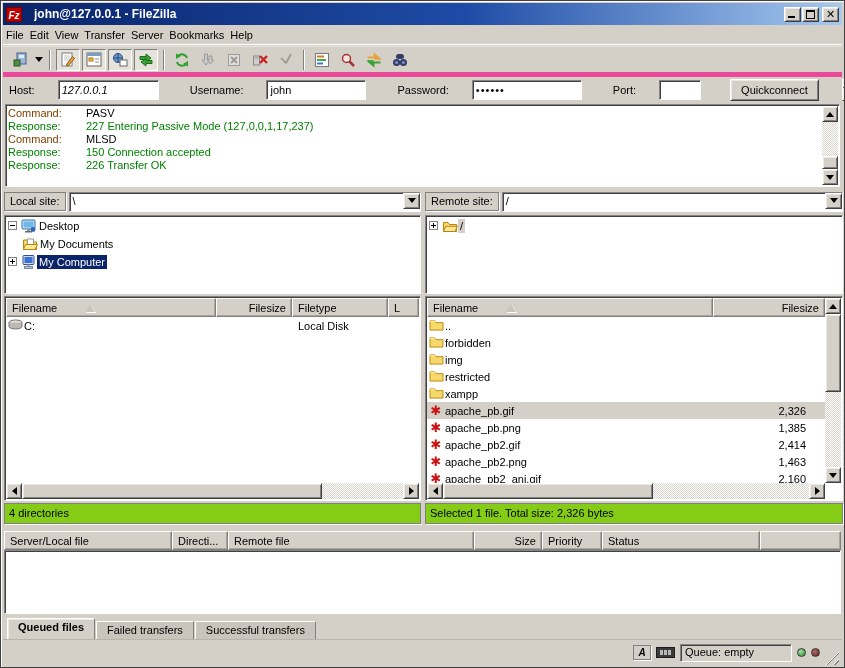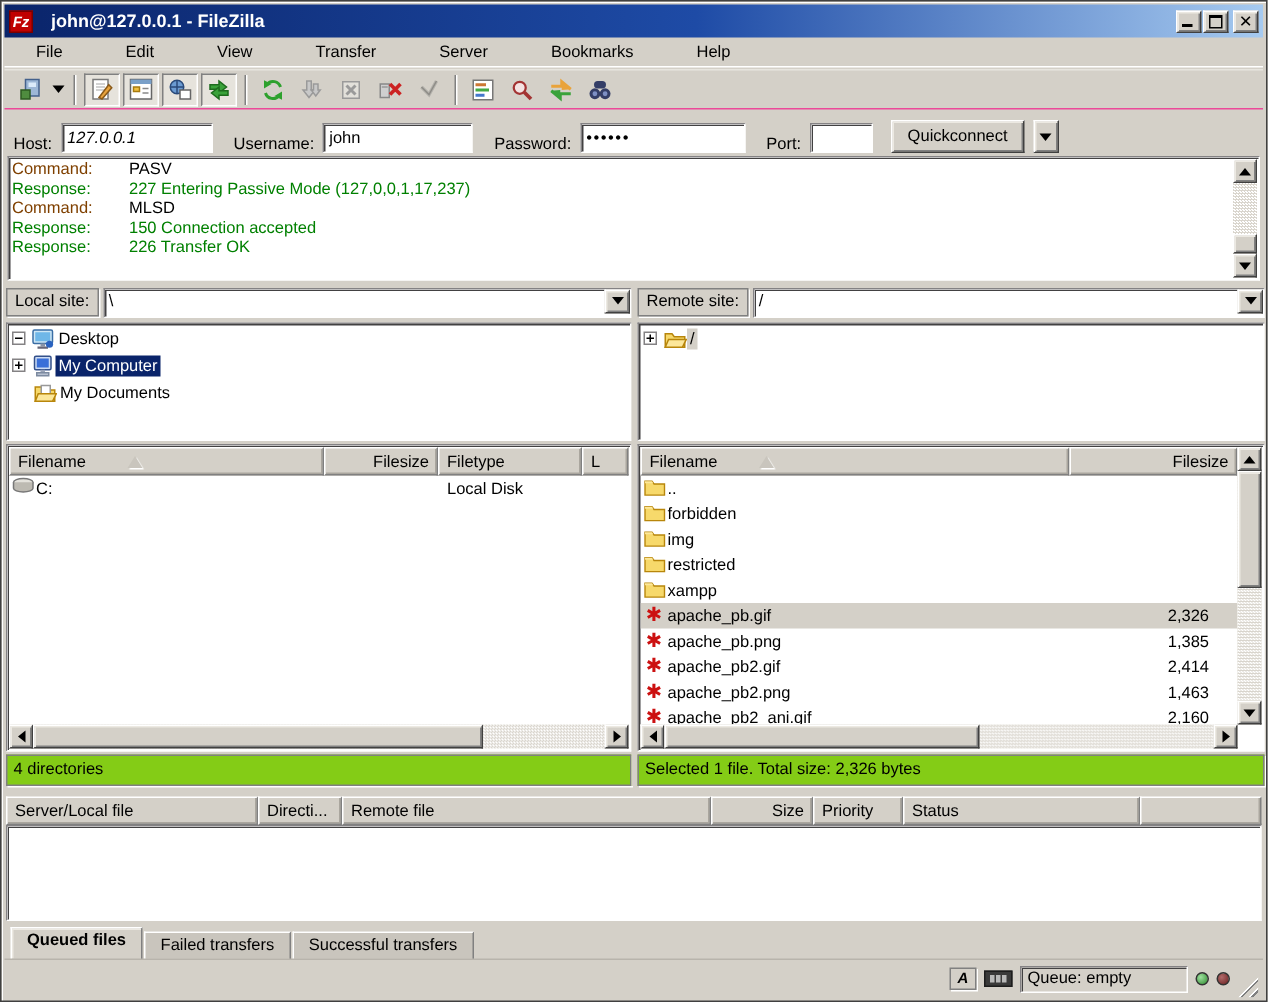--- a/index.html
+++ b/index.html
@@ -24,35 +24,35 @@
   .winbtn{width:17px;height:15px;margin-left:1px;position:relative;display:inline-block;}
   .winbtn .g-min{position:absolute;left:3px;bottom:3px;width:7px;height:2px;background:#000;}
   .winbtn .g-max{position:absolute;left:3px;top:2px;width:9px;height:9px;border:1px solid #000;border-top-width:2px;}
   .winbtn .g-x{position:absolute;left:0;top:0;width:100%;height:100%;text-align:center;line-height:14px;
     font-weight:bold;font-size:11px;font-family:"DejaVu Sans",sans-serif;}
   .closegap{width:2px;display:inline-block;}
 
   
   .menubar{position:absolute;top:24px;left:2px;right:2px;height:20px;display:flex;align-items:center;
     border-bottom:1px solid #fff;}
-  .menuitem{padding:2px 21px;}
+  .menuitem{padding:2px 3px;}
 
   
   .toolbar{position:absolute;top:45px;left:2px;right:2px;height:26px;display:flex;align-items:center;
     padding-left:4px;border-top:1px solid #e7e5df;}
   .tbtn{width:24px;height:22px;display:flex;align-items:center;justify-content:center;margin:0 1px;background:transparent;border:1px solid transparent;padding:0;}
   .tbtn.pressed{border:1px solid;border-color:#808080 #fff #fff #808080;background:#e6e3dc;}
   .tsep{width:2px;height:20px;margin:0 4px;border-left:1px solid #808080;border-right:1px solid #fff;}
   .tbtn svg{display:block;}
   .drop{width:12px;height:22px;display:flex;align-items:center;justify-content:center;}
   .tri-d{width:0;height:0;border-left:4px solid transparent;border-right:4px solid transparent;border-top:5px solid #000;}
 
   
-  .quickbar{position:absolute;top:71px;left:2px;right:2px;height:30px;display:flex;align-items:flex-end;
-    padding-left:6px;border-top:1px solid #ec4899;gap:6px;}
+  .quickbar{position:absolute;top:71px;left:2px;right:2px;height:30px;display:flex;align-items:center;
+    padding-left:6px;border-top:5px solid #ec4899;gap:23px;}
   .qlabel{white-space:nowrap;}
   .qinput{height:20px;padding:2px 3px;font-size:11px;}
   .qc-btn{height:22px;padding:0 10px;font-size:11px;}
   .qc-drop{width:17px;height:22px;display:flex;align-items:center;justify-content:center;}
 
   
   .logpane{position:absolute;top:103px;left:4px;right:4px;height:83px;background:#fff;}
   .loglines{position:absolute;left:2px;top:2px;right:18px;bottom:2px;overflow:hidden;}
   .logline{display:flex;line-height:13px;white-space:nowrap;}
   .logline .lbl{width:78px;flex:none;}
@@ -349,44 +349,44 @@
               <rect x="1" y="2" width="13" height="9" rx="1" fill="#cfe7f5" stroke="#3a6ea5"></rect>
               <rect x="2.5" y="3.5" width="10" height="6" fill="#6fb7e8"></rect>
               <rect x="6" y="11" width="3" height="2" fill="#8894a8"></rect>
               <rect x="4" y="13" width="7" height="1.5" fill="#667"></rect>
               <circle cx="12" cy="11.5" r="2.4" fill="#2a63c0"></circle>
             </svg>
         </span>
         <span class="tlabel">Desktop</span>
       </div>
       <div class="trow">
+        <span class="indent"></span>
+        <span class="ticon">
+          <svg width="16" height="16" viewBox="0 0 16 16">
+              <path d="M1.5 4 h4.5 l1.5 2 h7 v7.5 h-13z" fill="#f7d96b" stroke="#b8860b"></path>
+              <rect x="5.5" y="3" width="6" height="6" fill="#fff" stroke="#999"></rect>
+              <path d="M1.5 13.5 l2-5 h12 l-2.5 5z" fill="#fce79a" stroke="#b8860b"></path>
+            </svg>
+        </span>
+        <span class="tlabel">My Documents</span>
+      </div>
+      <div class="trow">
         <span class="pmbox plus">
             <i></i>
             <b></b>
           </span>
         <span class="ticon">
           <svg width="16" height="16" viewBox="0 0 16 16">
               <rect x="2" y="1.5" width="11" height="9" rx="1" fill="#cddcf3" stroke="#33508a"></rect>
               <rect x="3.5" y="3" width="8" height="6" fill="#3a6fd8"></rect>
               <rect x="6" y="10.5" width="3" height="2" fill="#9aa4b8"></rect>
               <rect x="3.5" y="12.5" width="8" height="2" fill="#b7c0d0" stroke="#7c8aa0"></rect>
             </svg>
         </span>
         <span class="tlabel selnavy">My Computer</span>
-      </div>
-      <div class="trow">
-        <span class="indent"></span>
-        <span class="ticon">
-          <svg width="16" height="16" viewBox="0 0 16 16">
-              <path d="M1.5 4 h4.5 l1.5 2 h7 v7.5 h-13z" fill="#f7d96b" stroke="#b8860b"></path>
-              <rect x="5.5" y="3" width="6" height="6" fill="#fff" stroke="#999"></rect>
-              <path d="M1.5 13.5 l2-5 h12 l-2.5 5z" fill="#fce79a" stroke="#b8860b"></path>
-            </svg>
-        </span>
-        <span class="tlabel">My Documents</span>
       </div>
     </div>
     <div class="listbox deep">
       <div class="lheader">
         <span class="hcell" style="width:210px">
             <span>Filename</span>
             <i class="sort"></i>
           </span>
         <span class="hcell rt" style="width:76px">
             <span>Filesize</span>

